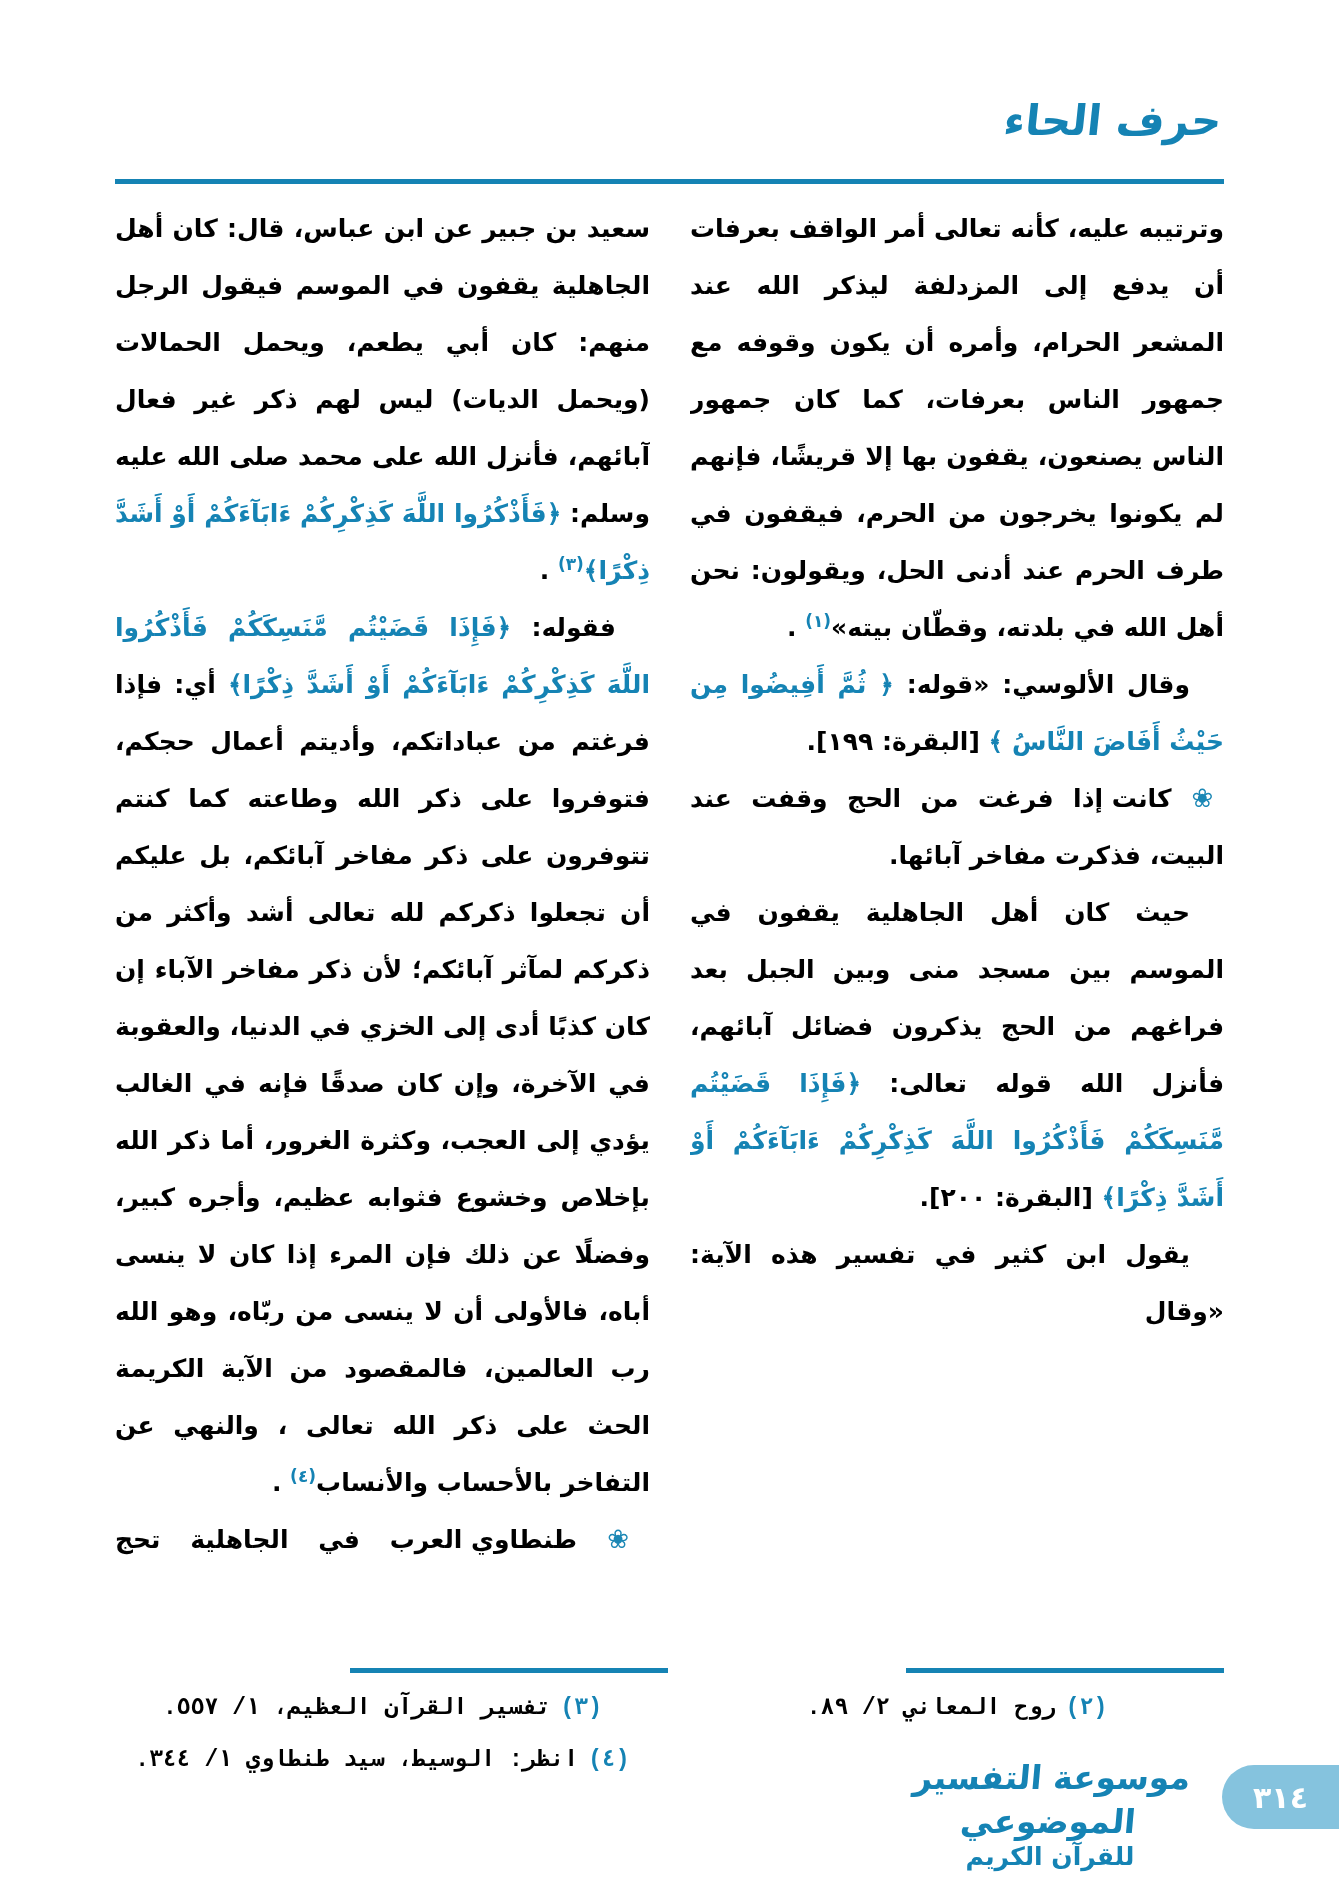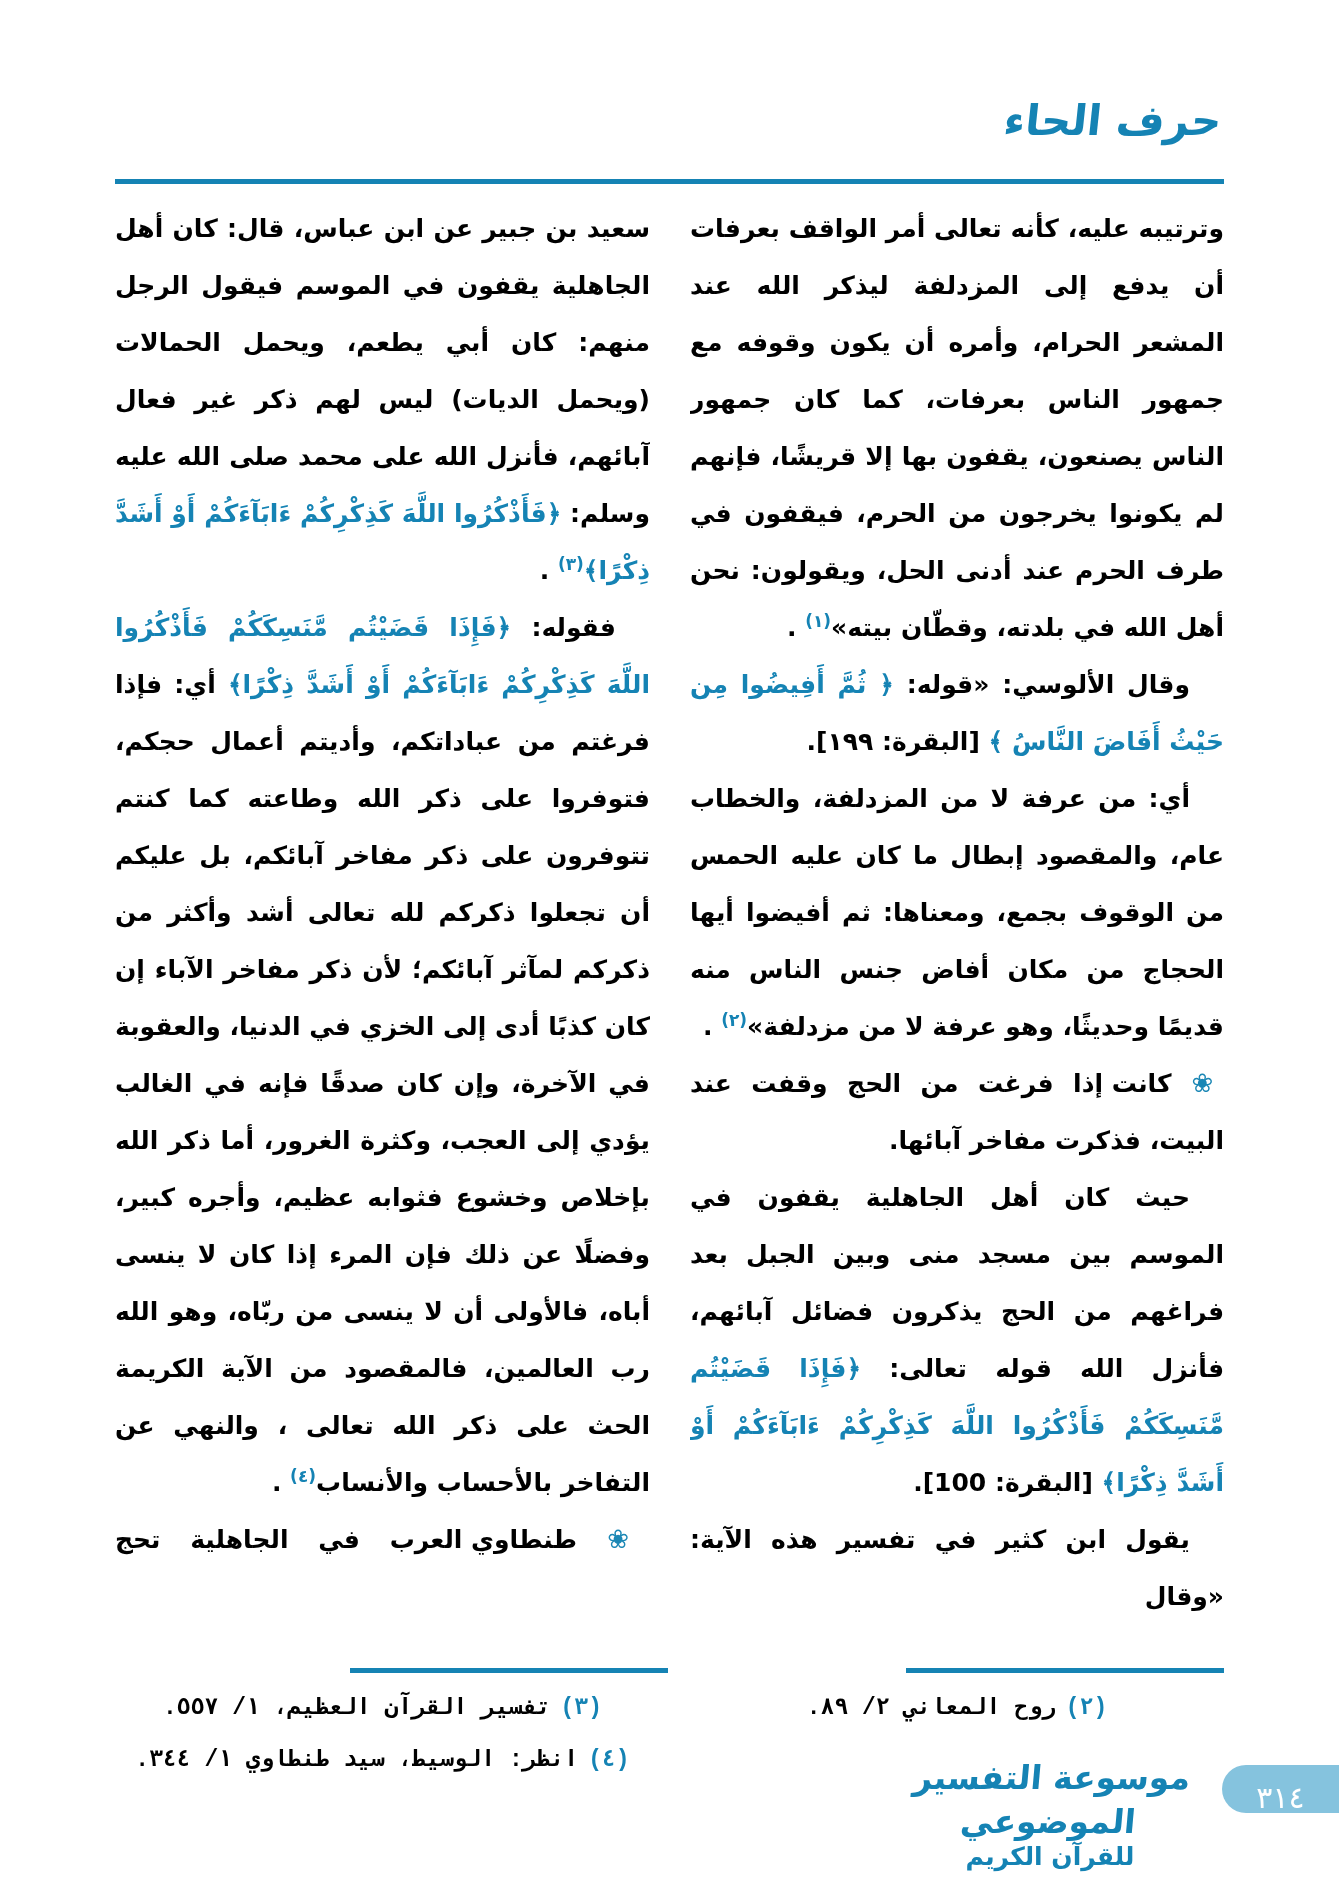--- a/index.html
+++ b/index.html
@@ -48,38 +48,37 @@
   .fn-row{white-space:nowrap;}
   .fn-num{color:#1583b4;margin-left:10px;}
   
   .footer-logo{
     position:absolute;top:1756px;left:900px;width:300px;
     text-align:center;color:#1583b4;direction:rtl;
   }
   .footer-logo .l1{font-size:33px;font-weight:800;transform:skewX(-5deg);display:block;line-height:44px;}
   .footer-logo .l2{font-size:25px;font-weight:700;display:block;line-height:26px;}
   .page-tab{
-    position:absolute;top:1765px;right:0;width:117px;height:48px;
+    position:absolute;top:1765px;right:0;width:117px;height:64px;
     background:#85c3de;border-radius:33px 0 0 33px;
-    color:#ffffff;font-size:30px;font-weight:400;line-height:66px;
+    color:#ffffff;font-size:30px;font-weight:700;line-height:66px;
     text-align:center;direction:rtl;
   }
 </style>
 </head>
 <body>
 
 <div class="header-title">حرف الحاء</div>
 <div class="header-rule"></div>
 
 <div class="col col-right">
     <p class="para cont"><span class="seg-n">وترتيبه عليه، كأنه تعالى أمر الواقف بعرفات أن يدفع إلى المزدلفة ليذكر الله عند المشعر الحرام، وأمره أن يكون وقوفه مع جمهور الناس بعرفات، كما كان جمهور الناس يصنعون، يقفون بها إلا قريشًا، فإنهم لم يكونوا يخرجون من الحرم، فيقفون في طرف الحرم عند أدنى الحل، ويقولون: نحن أهل الله في بلدته، وقطّان بيته»</span><span class="seg-r">(١)</span><span class="seg-n"> .</span></p>
     <p class="para indent"><span class="seg-n">وقال الألوسي: «قوله: </span><span class="seg-q">﴿ ثُمَّ أَفِيضُوا مِن حَيْثُ أَفَاضَ النَّاسُ ﴾</span><span class="seg-n"> [البقرة: ١٩٩].</span></p>
-    <p class="para indent"><span class="seg-n">أي: من عرفة لا من المزدلفة، والخطاب عام، والمقصود إبطال ما كان عليه الحمس من الوقوف بجمع، ومعناها: ثم أفيضوا أيها الحجاج من مكان أفاض جنس الناس منه قديمًا وحديثًا، وهو عرفة لا من مزدلفة»</span><span class="seg-r">(٢)</span><span class="seg-n"> .</span></p>
     <p class="para flower"><span class="seg-f">❀ </span><span class="seg-n">كانت إذا فرغت من الحج وقفت عند البيت، فذكرت مفاخر آبائها.</span></p>
-    <p class="para indent"><span class="seg-n">حيث كان أهل الجاهلية يقفون في الموسم بين مسجد منى وبين الجبل بعد فراغهم من الحج يذكرون فضائل آبائهم، فأنزل الله قوله تعالى: </span><span class="seg-q">﴿فَإِذَا قَضَيْتُم مَّنَسِكَكُمْ فَأَذْكُرُوا اللَّهَ كَذِكْرِكُمْ ءَابَآءَكُمْ أَوْ أَشَدَّ ذِكْرًا﴾</span><span class="seg-n"> [البقرة: 100].</span></p>
+    <p class="para indent"><span class="seg-n">حيث كان أهل الجاهلية يقفون في الموسم بين مسجد منى وبين الجبل بعد فراغهم من الحج يذكرون فضائل آبائهم، فأنزل الله قوله تعالى: </span><span class="seg-q">﴿فَإِذَا قَضَيْتُم مَّنَسِكَكُمْ فَأَذْكُرُوا اللَّهَ كَذِكْرِكُمْ ءَابَآءَكُمْ أَوْ أَشَدَّ ذِكْرًا﴾</span><span class="seg-n"> [البقرة: ٢٠٠].</span></p>
     <p class="para indent"><span class="seg-n">يقول ابن كثير في تفسير هذه الآية: «وقال</span></p>
   </div>
 <div class="col col-left">
     <p class="para cont"><span class="seg-n">سعيد بن جبير عن ابن عباس، قال: كان أهل الجاهلية يقفون في الموسم فيقول الرجل منهم: كان أبي يطعم، ويحمل الحمالات (ويحمل الديات) ليس لهم ذكر غير فعال آبائهم، فأنزل الله على محمد صلى الله عليه وسلم: </span><span class="seg-q">﴿فَأَذْكُرُوا اللَّهَ كَذِكْرِكُمْ ءَابَآءَكُمْ أَوْ أَشَدَّ ذِكْرًا﴾</span><span class="seg-r">(٣)</span><span class="seg-n"> .</span></p>
     <p class="para indent"><span class="seg-n">فقوله: </span><span class="seg-q">﴿فَإِذَا قَضَيْتُم مَّنَسِكَكُمْ فَأَذْكُرُوا اللَّهَ كَذِكْرِكُمْ ءَابَآءَكُمْ أَوْ أَشَدَّ ذِكْرًا﴾</span><span class="seg-n"> أي: فإذا فرغتم من عباداتكم، وأديتم أعمال حجكم، فتوفروا على ذكر الله وطاعته كما كنتم تتوفرون على ذكر مفاخر آبائكم، بل عليكم أن تجعلوا ذكركم لله تعالى أشد وأكثر من ذكركم لمآثر آبائكم؛ لأن ذكر مفاخر الآباء إن كان كذبًا أدى إلى الخزي في الدنيا، والعقوبة في الآخرة، وإن كان صدقًا فإنه في الغالب يؤدي إلى العجب، وكثرة الغرور، أما ذكر الله بإخلاص وخشوع فثوابه عظيم، وأجره كبير، وفضلًا عن ذلك فإن المرء إذا كان لا ينسى أباه، فالأولى أن لا ينسى من ربّاه، وهو الله رب العالمين، فالمقصود من الآية الكريمة الحث على ذكر الله تعالى ، والنهي عن التفاخر بالأحساب والأنساب</span><span class="seg-r">(٤)</span><span class="seg-n"> .</span></p>
     <p class="para flower spread"><span class="seg-f">❀ </span><span class="seg-n">طنطاوي العرب في الجاهلية تحج</span></p>
   </div>
 
 <div class="fn-rule right"></div>
 <div class="fn-rule left"></div>

